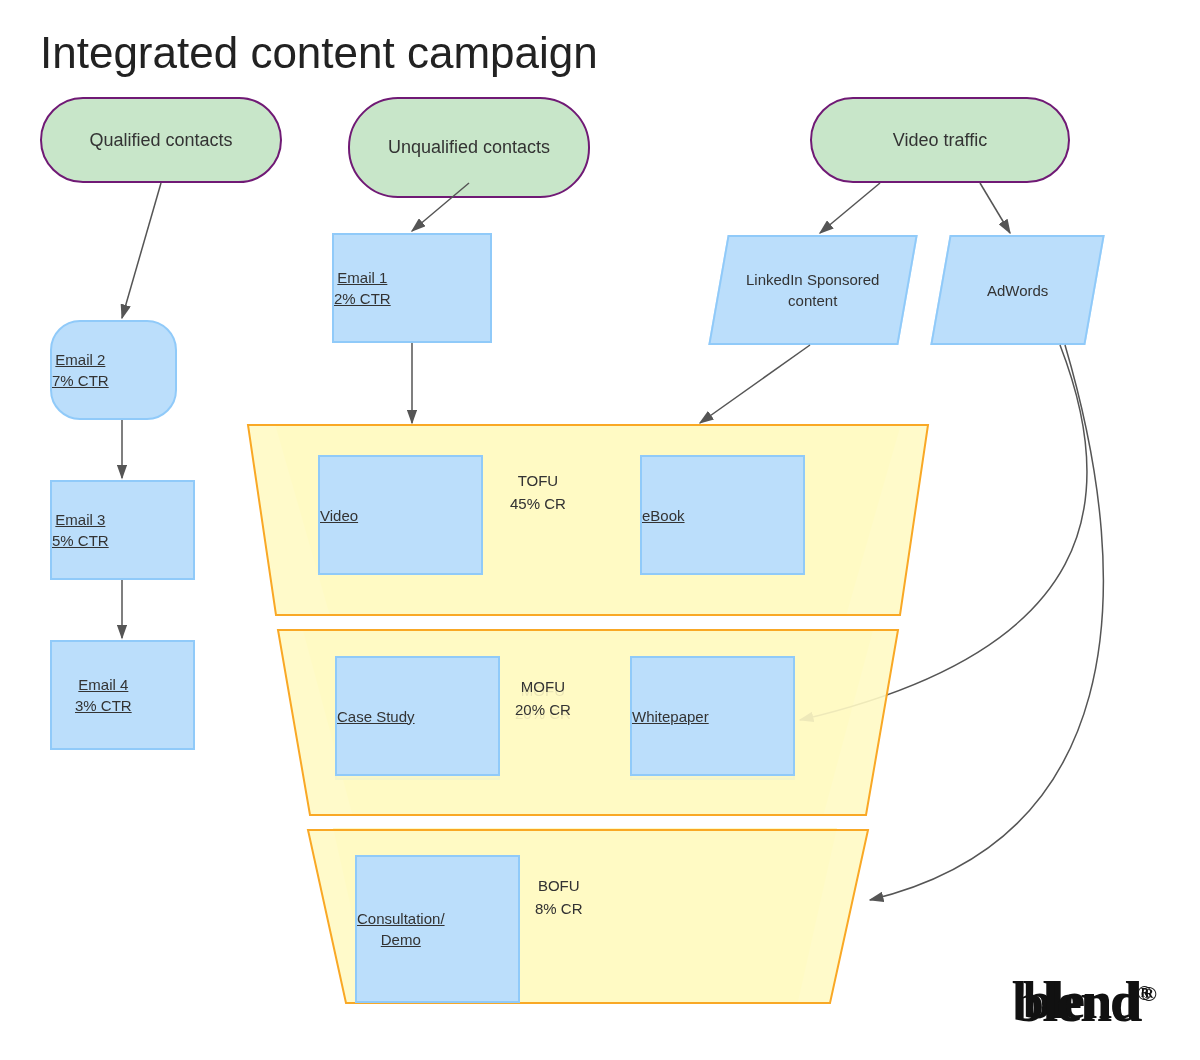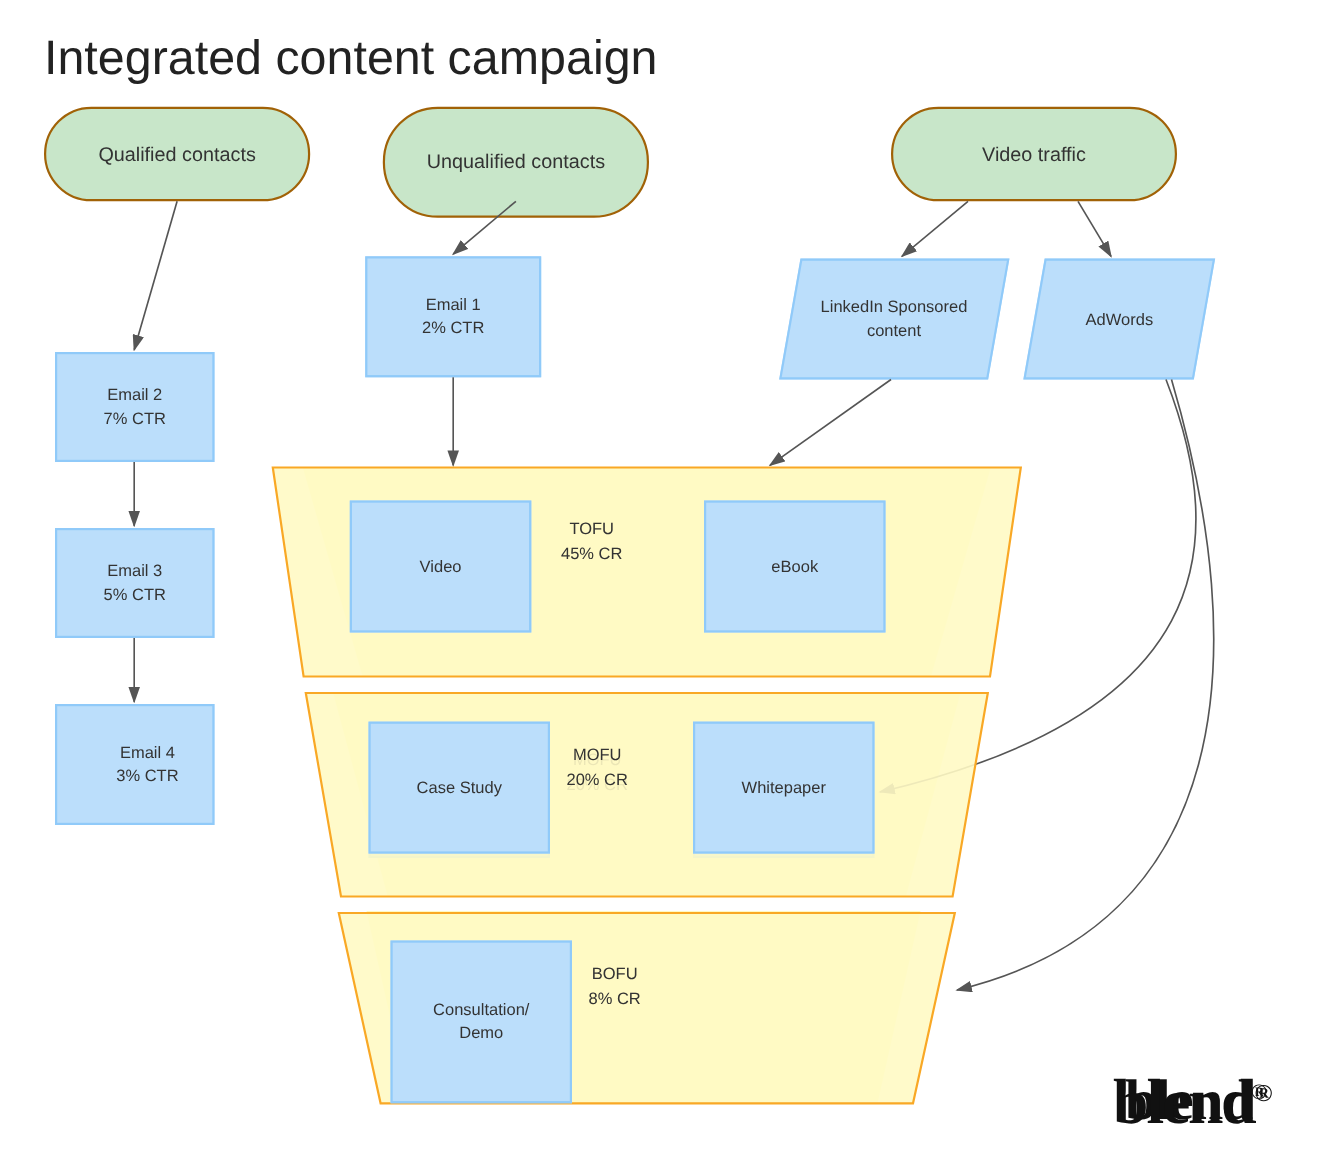--- a/index.html
+++ b/index.html
@@ -19,41 +19,42 @@
       font-size: 44px;
       font-weight: 400;
       color: #222;
     }
 
     
     .oval-node {
       position: absolute;
       border-radius: 50px;
       background: #c8e6c9;
-      border: 2px solid #a16207;
+      border: 2px solid #701a75;
       display: flex;
       align-items: center;
       justify-content: center;
       text-align: center;
       font-size: 16px;
       color: #333;
     }
 
     
     .rect-node {
       position: absolute;
       background: #bbdefb;
       border: 2px solid #90caf9;
       display: flex;
       align-items: center;
-      justify-content: center;
+      justify-content: flex-start;
       text-align: center;
       font-size: 15px;
       color: #333;
       line-height: 1.4;
+      text-decoration: underline;
     }
 
     
     .para-node {
       position: absolute;
       background: #bbdefb;
       border: 2px solid #90caf9;
       display: flex;
       align-items: center;
       justify-content: center;
@@ -124,21 +125,21 @@
 </div>
 
 <div class="oval-node" style="left:810px; top:97px; width:260px; height:86px; font-size:18px;">
   <span>Video traffic</span>
 </div>
 
 <div class="rect-node" style="left:332px; top:233px; width:160px; height:110px;">
   <span>Email 1<br>2% CTR</span>
 </div>
 
-<div class="rect-node" style="left:50px; top:320px; width:145px; height:100px;">
+<div class="rect-node" style="left:50px; top:320px; width:127px; height:100px;border-radius:30px;">
   <span>Email 2<br>7% CTR</span>
 </div>
 
 <div class="rect-node" style="left:50px; top:480px; width:145px; height:100px;">
   <span>Email 3<br>5% CTR</span>
 </div>
 
 <div class="rect-node" style="left:50px; top:640px; width:145px; height:110px;padding-left:23px;">
   <span>Email 4<br>3% CTR</span>
 </div>

